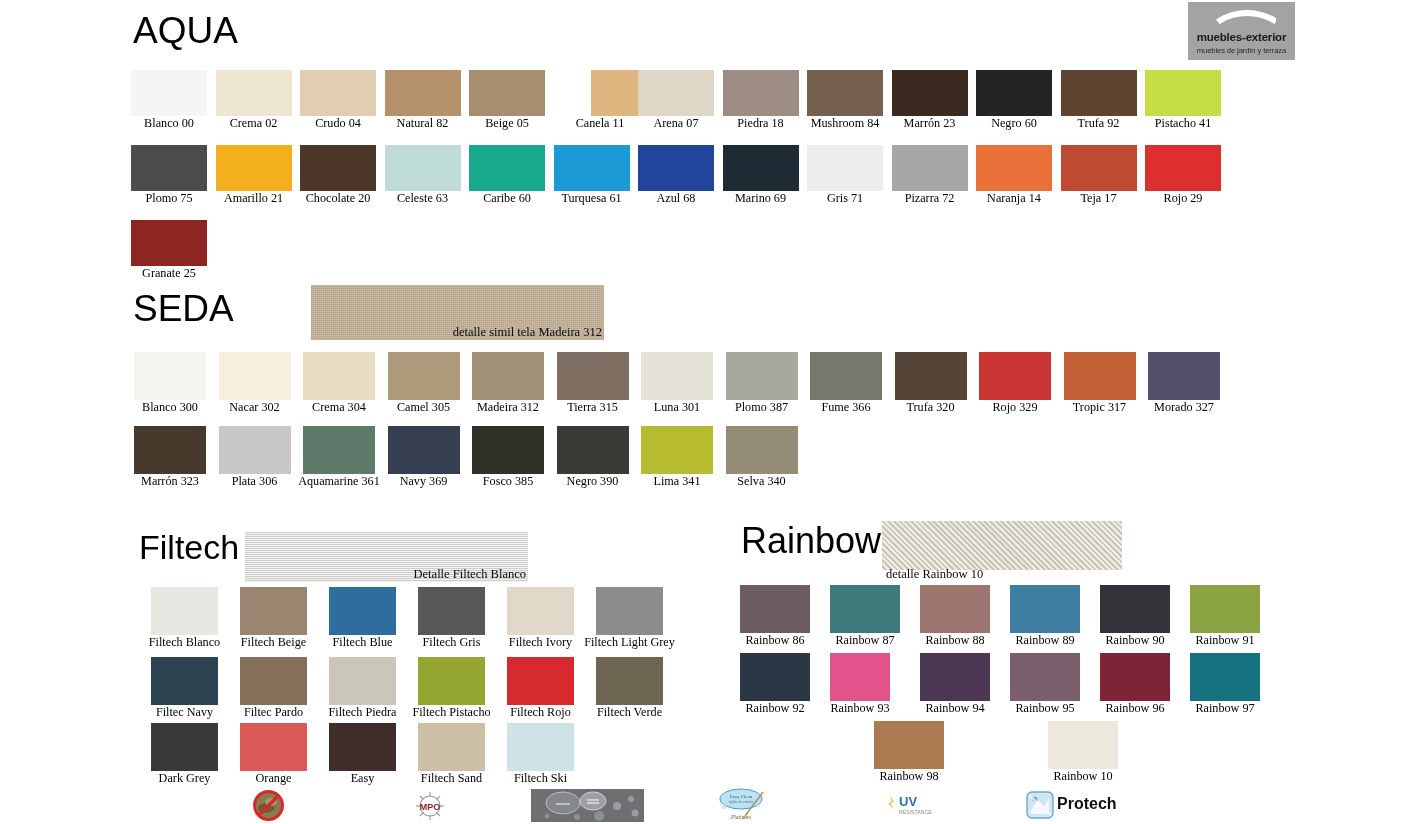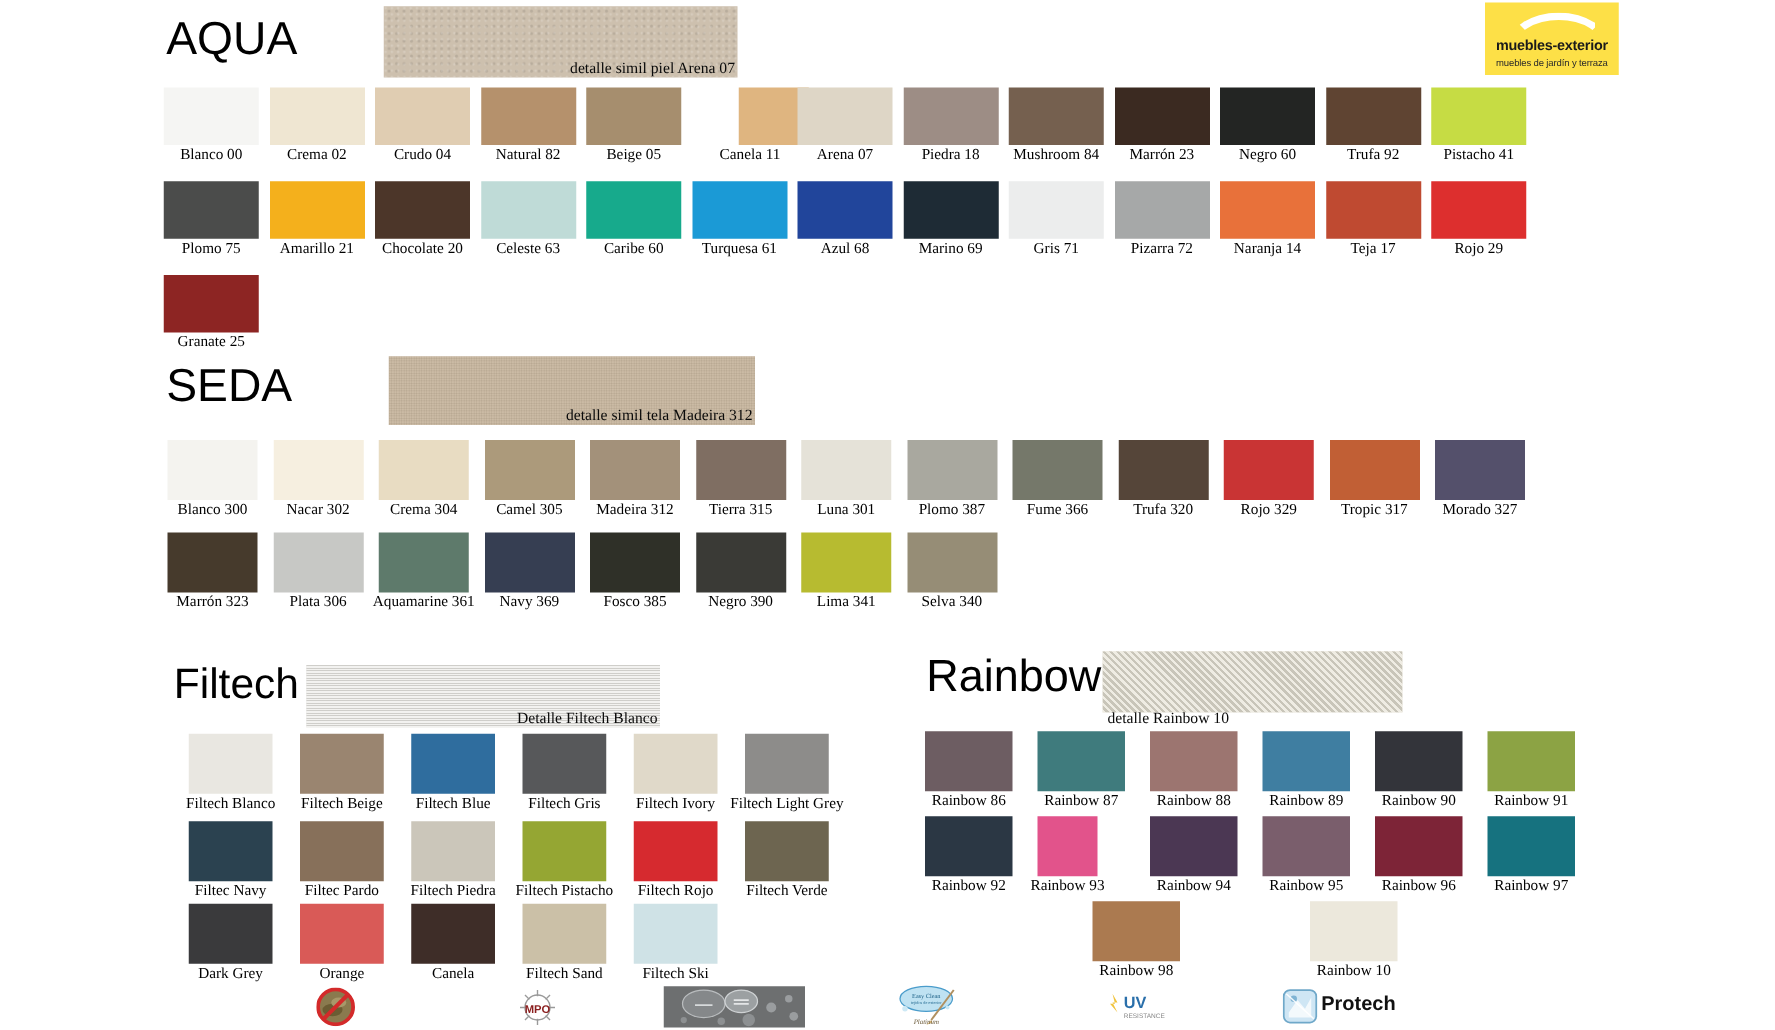--- a/index.html
+++ b/index.html
@@ -37,21 +37,21 @@
   .email-line{
     position:absolute;left:640px;top:17px;
     font-size:17.5px;color:#a01b1b;
     font-family:"Liberation Serif", serif;
     white-space:nowrap;
   }
 
   
   .logo-box{
     position:absolute;left:1188px;top:2px;width:107px;height:58px;
-    background:#fde047;
+    background:#a3a3a3;
     font-family:"Liberation Sans", sans-serif;
   }
   .logo-arc{
     position:absolute;left:18px;top:6px;width:70px;height:24px;
     overflow:hidden;
   }
   .logo-arc::after{
     content:"";position:absolute;left:0;top:2px;width:70px;height:44px;
     border-radius:50%;
     border:6px solid #ffffff;
@@ -115,27 +115,20 @@
     font-weight:bold;color:#111;
   }
 </style>
 </head>
 <body>
 
 <div class="page">
 
   <div class="fam-title" id="aqua-title">AQUA</div>
 
-  <div class="detail-strip" style="left:307px;top:5px;width:283px;height:57px;background:#cdc0ae;">
-    <div class="chip" style="width:100%;height:100%;background:
-        radial-gradient(circle at 30% 30%, rgba(255,255,255,0.18) 0.6px, transparent 1.4px),
-        radial-gradient(circle at 70% 65%, rgba(0,0,0,0.10) 0.7px, transparent 1.6px);
-        background-size:5px 5px,6px 6px;"></div>
-    <div class="detail-cap">detalle simil piel Arena 07</div>
-  </div>
 
 
   <div class="logo-box">
     <div class="logo-arc"></div>
     <div class="logo-name">muebles-exterior</div>
     <div class="logo-sub">muebles de jardín y terraza</div>
   </div>
 
   <div class="fam-title" id="seda-title">SEDA</div>
 
@@ -407,21 +400,21 @@
       <div class="sw tex-lineal" style="left: 151px; top: 723px; width: 67px; height: 48px;">
         <div class="chip" style="background: rgb(58, 58, 60);"></div>
         <div class="cap">Dark Grey</div>
       </div>
       <div class="sw tex-lineal" style="left: 240px; top: 723px; width: 67px; height: 48px;">
         <div class="chip" style="background: rgb(217, 90, 87);"></div>
         <div class="cap">Orange</div>
       </div>
       <div class="sw tex-lineal" style="left: 329px; top: 723px; width: 67px; height: 48px;">
         <div class="chip" style="background: rgb(62, 45, 40);"></div>
-        <div class="cap">Canela</div>
+        <div class="cap">Easy</div>
       </div>
       <div class="sw tex-lineal" style="left: 418px; top: 723px; width: 67px; height: 48px;">
         <div class="chip" style="background: rgb(203, 192, 167);"></div>
         <div class="cap">Filtech Sand</div>
       </div>
       <div class="sw tex-lineal" style="left: 507px; top: 723px; width: 67px; height: 48px;">
         <div class="chip" style="background: rgb(207, 226, 230);"></div>
         <div class="cap">Filtech Ski</div>
       </div>
       <div class="sw tex-weave" style="left: 740px; top: 585px; width: 70px; height: 48px;">
@@ -445,21 +438,21 @@
         <div class="cap">Rainbow 90</div>
       </div>
       <div class="sw tex-weave" style="left: 1190px; top: 585px; width: 70px; height: 48px;">
         <div class="chip" style="background: rgb(140, 163, 68);"></div>
         <div class="cap">Rainbow 91</div>
       </div>
       <div class="sw tex-weave" style="left: 740px; top: 653px; width: 70px; height: 48px;">
         <div class="chip" style="background: rgb(43, 55, 68);"></div>
         <div class="cap">Rainbow 92</div>
       </div>
-      <div class="sw tex-weave" style="left: 830px; top: 653px; width: 48px; height: 48px;">
+      <div class="sw tex-weave" style="left: 830px; top: 653px; width: 60px; height: 48px;">
         <div class="chip" style="background: rgb(226, 83, 139);"></div>
         <div class="cap">Rainbow 93</div>
       </div>
       <div class="sw tex-weave" style="left: 920px; top: 653px; width: 70px; height: 48px;">
         <div class="chip" style="background: rgb(75, 55, 83);"></div>
         <div class="cap">Rainbow 94</div>
       </div>
       <div class="sw tex-weave" style="left: 1010px; top: 653px; width: 70px; height: 48px;">
         <div class="chip" style="background: rgb(122, 94, 108);"></div>
         <div class="cap">Rainbow 95</div>

